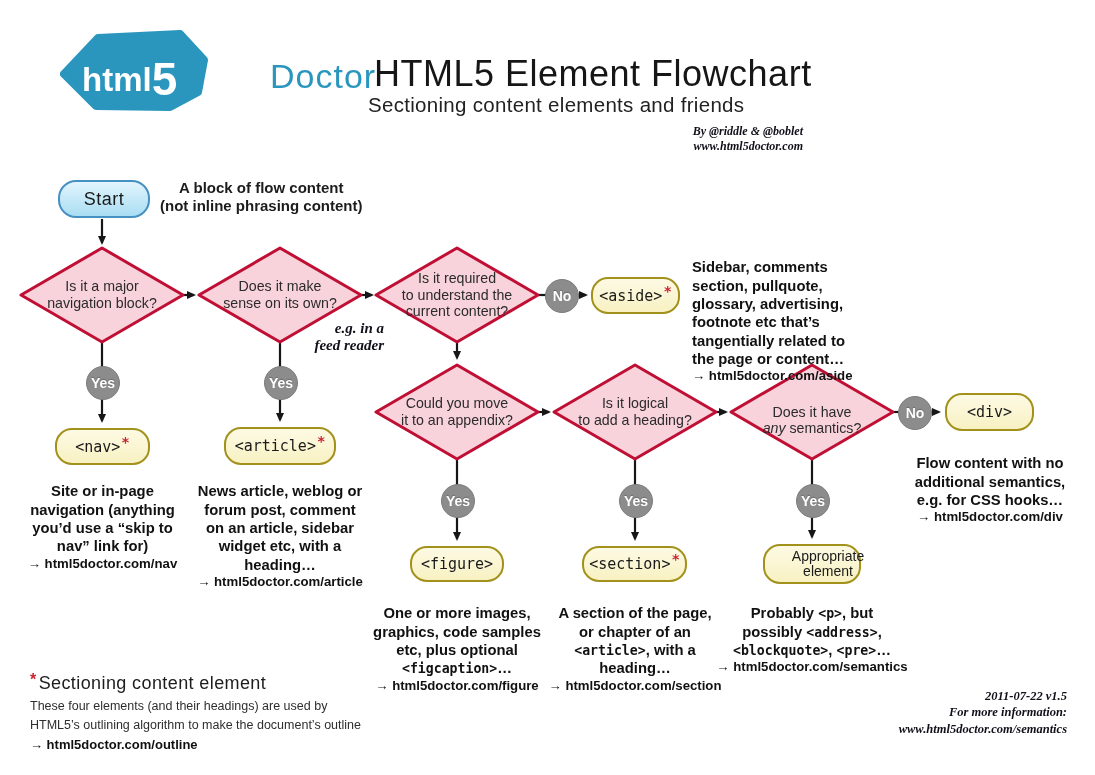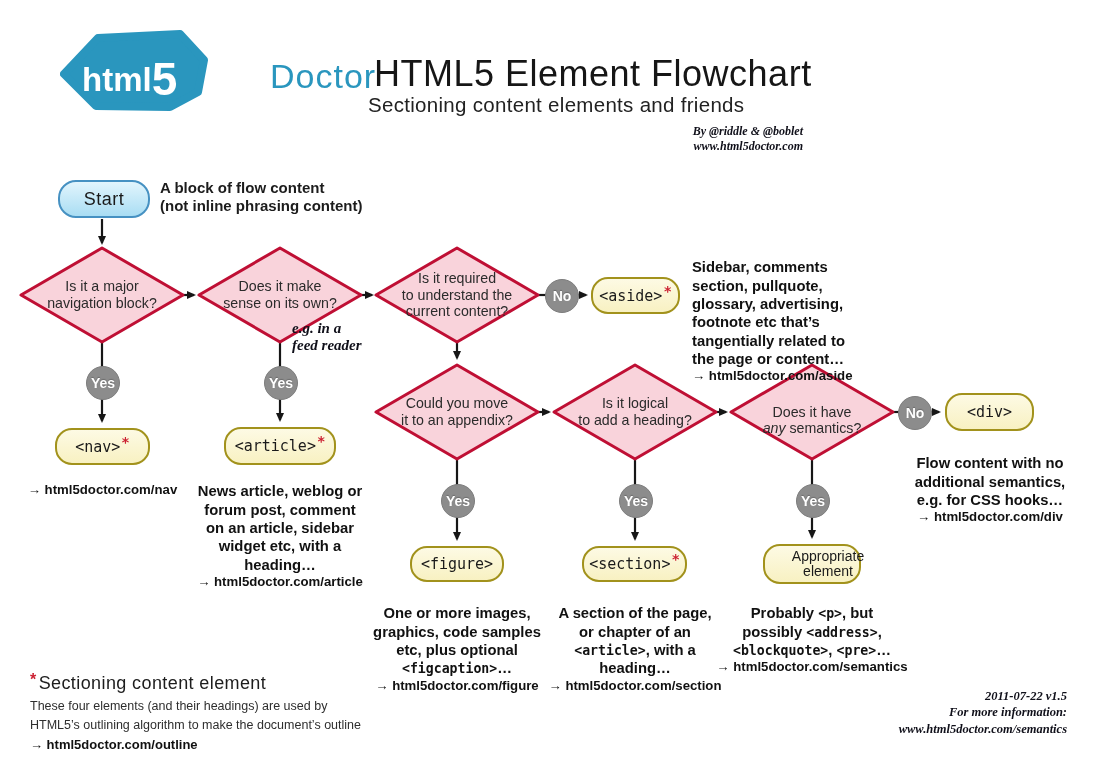--- a/index.html
+++ b/index.html
@@ -39,23 +39,23 @@
   .start-node{display:flex;align-items:center;justify-content:center;z-index:3;
         background:linear-gradient(180deg,#e2f5fd 0%,#a9ddf3 100%);
         border:2.5px solid var(--start-border);border-radius:18px;
         font-size:18px;color:#1a1a1a;box-sizing:border-box;letter-spacing:.5px;}
   .dlabel{display:flex;align-items:center;justify-content:center;text-align:center;z-index:3;
         font-size:14.2px;line-height:1.18;color:#2b2b2b;white-space:pre-line;}
   .badge{display:flex;align-items:center;justify-content:center;z-index:4;
         width:32px;height:32px;border-radius:50%;background:var(--badge-gray);
         border:1px solid #7d7d7d;color:#fff;font-weight:bold;font-size:14px;
         text-shadow:0 -1px 1px rgba(0,0,0,.25);}
-  .note-bold{font-weight:bold;font-size:15px;line-height:1.22;white-space:pre-line;}
+  .note-bold{font-weight:bold;font-size:15px;line-height:1.22;white-space:pre-line;text-align:center;}
   .serif-note{font-family:"Liberation Serif",serif;font-style:italic;font-weight:bold;
-        font-size:15px;line-height:1.15;text-align:left;white-space:pre-line;color:#10101a;}
+        font-size:15px;line-height:1.15;text-align:right;white-space:pre-line;color:#10101a;}
   .desc{font-weight:bold;font-size:14.8px;line-height:1.24;white-space:pre-line;color:#111;z-index:2;}
   .desc.center{text-align:center;}
   .desc code{font-family:"DejaVu Sans Mono","Liberation Mono",monospace;font-size:13.2px;font-weight:bold;}
   .link{display:block;font-weight:bold;font-size:13.2px;color:#111;white-space:nowrap;}
   .fn-title{font-size:18px;font-weight:400;letter-spacing:.4px;color:#1d1d1d;}
   .fn-title .star{color:var(--star-red);font-weight:bold;font-size:16px;vertical-align:4px;margin-right:2px;}
   .fn-body{font-size:12.5px;font-weight:300;line-height:1.5;white-space:pre-line;color:#2e2e2e;margin-top:3px;}
   .fn-link{font-weight:bold;font-size:13px;color:#111;margin-top:2px;}
   .version{font-family:"Liberation Serif",serif;font-style:italic;font-weight:bold;
         font-size:12.5px;line-height:1.3;text-align:right;color:#10101a;white-space:pre-line;}
@@ -190,20 +190,24 @@
     <span>Sidebar, comments
 section, pullquote,
 glossary, advertising,
 footnote etc that’s
 tangentially related to
 the page or content…</span>
     <span class="link">→ html5doctor.com/aside</span>
   </div>
 
   <div class="abs desc center" style="left:10px;top:464px;width:185px;">
+    <span>Site or in-page
+navigation (anything
+you’d use a “skip to
+nav” link for)</span>
     <span class="link">→ html5doctor.com/nav</span>
   </div>
 
   <div class="abs desc center" style="left:187px;top:464px;width:186px;">
     <span>News article, weblog or
 forum post, comment
 on an article, sidebar
 widget etc, with a
 heading…</span>
     <span class="link">→ html5doctor.com/article</span>

